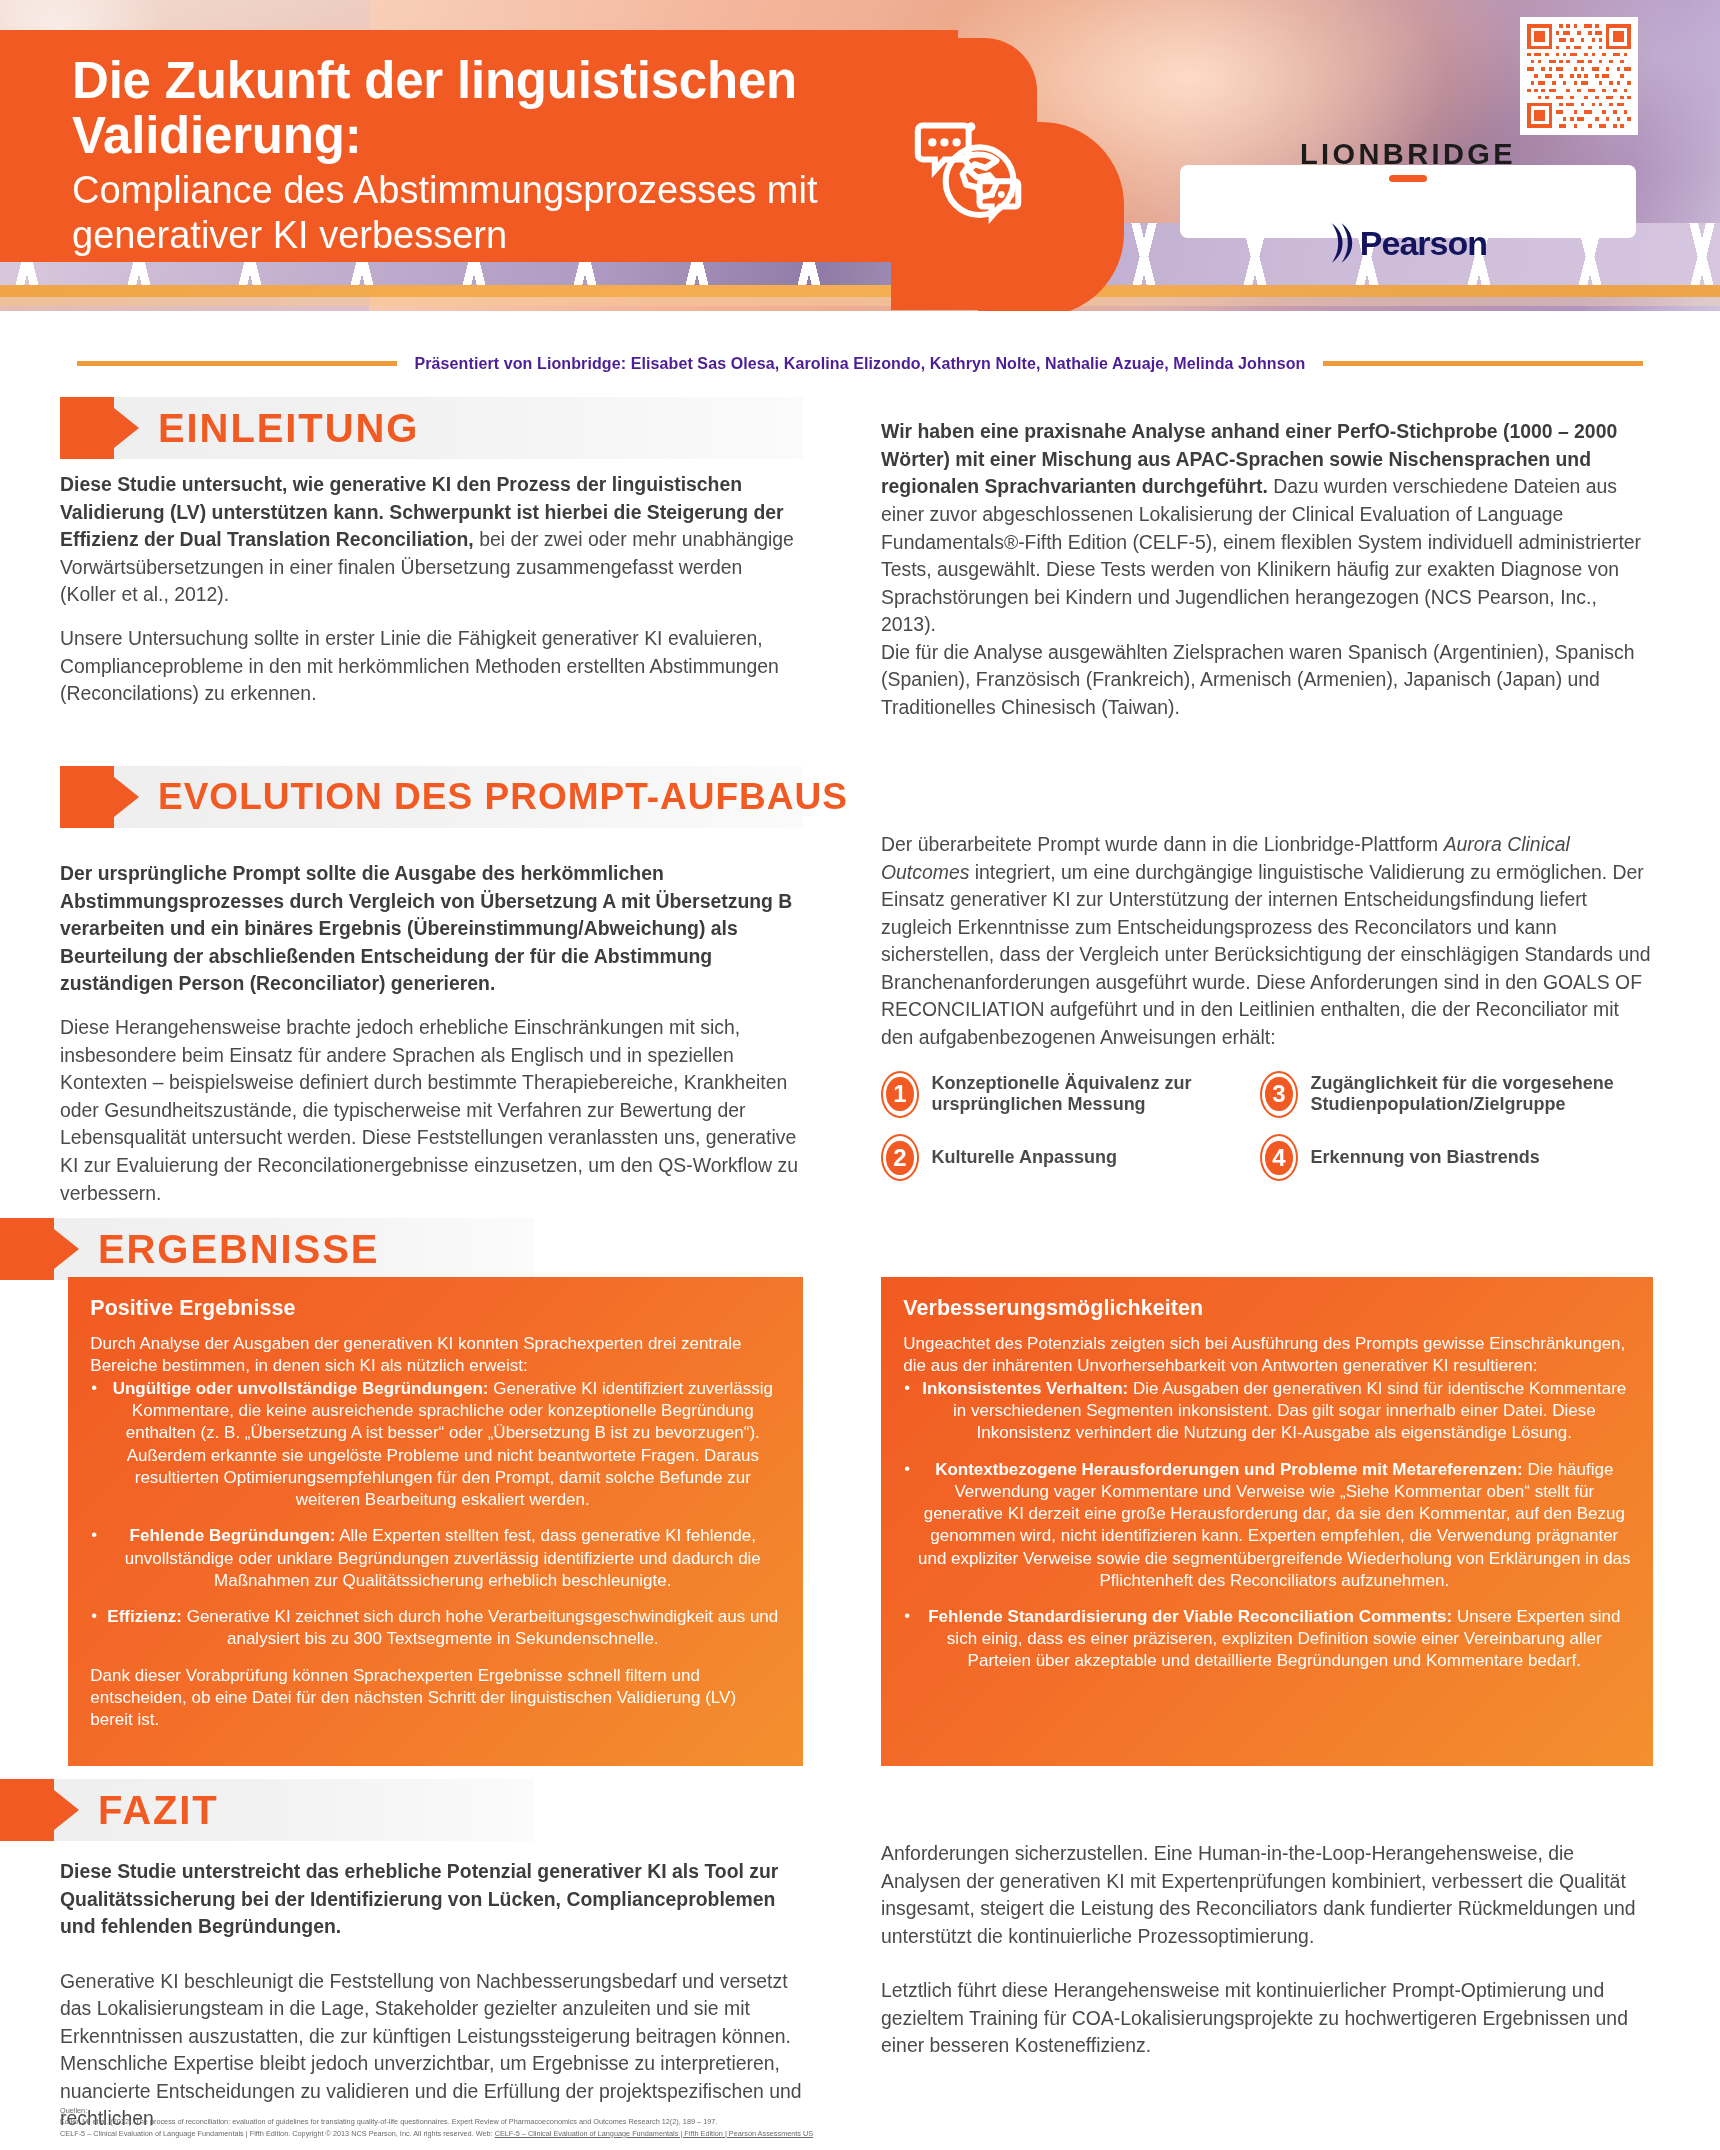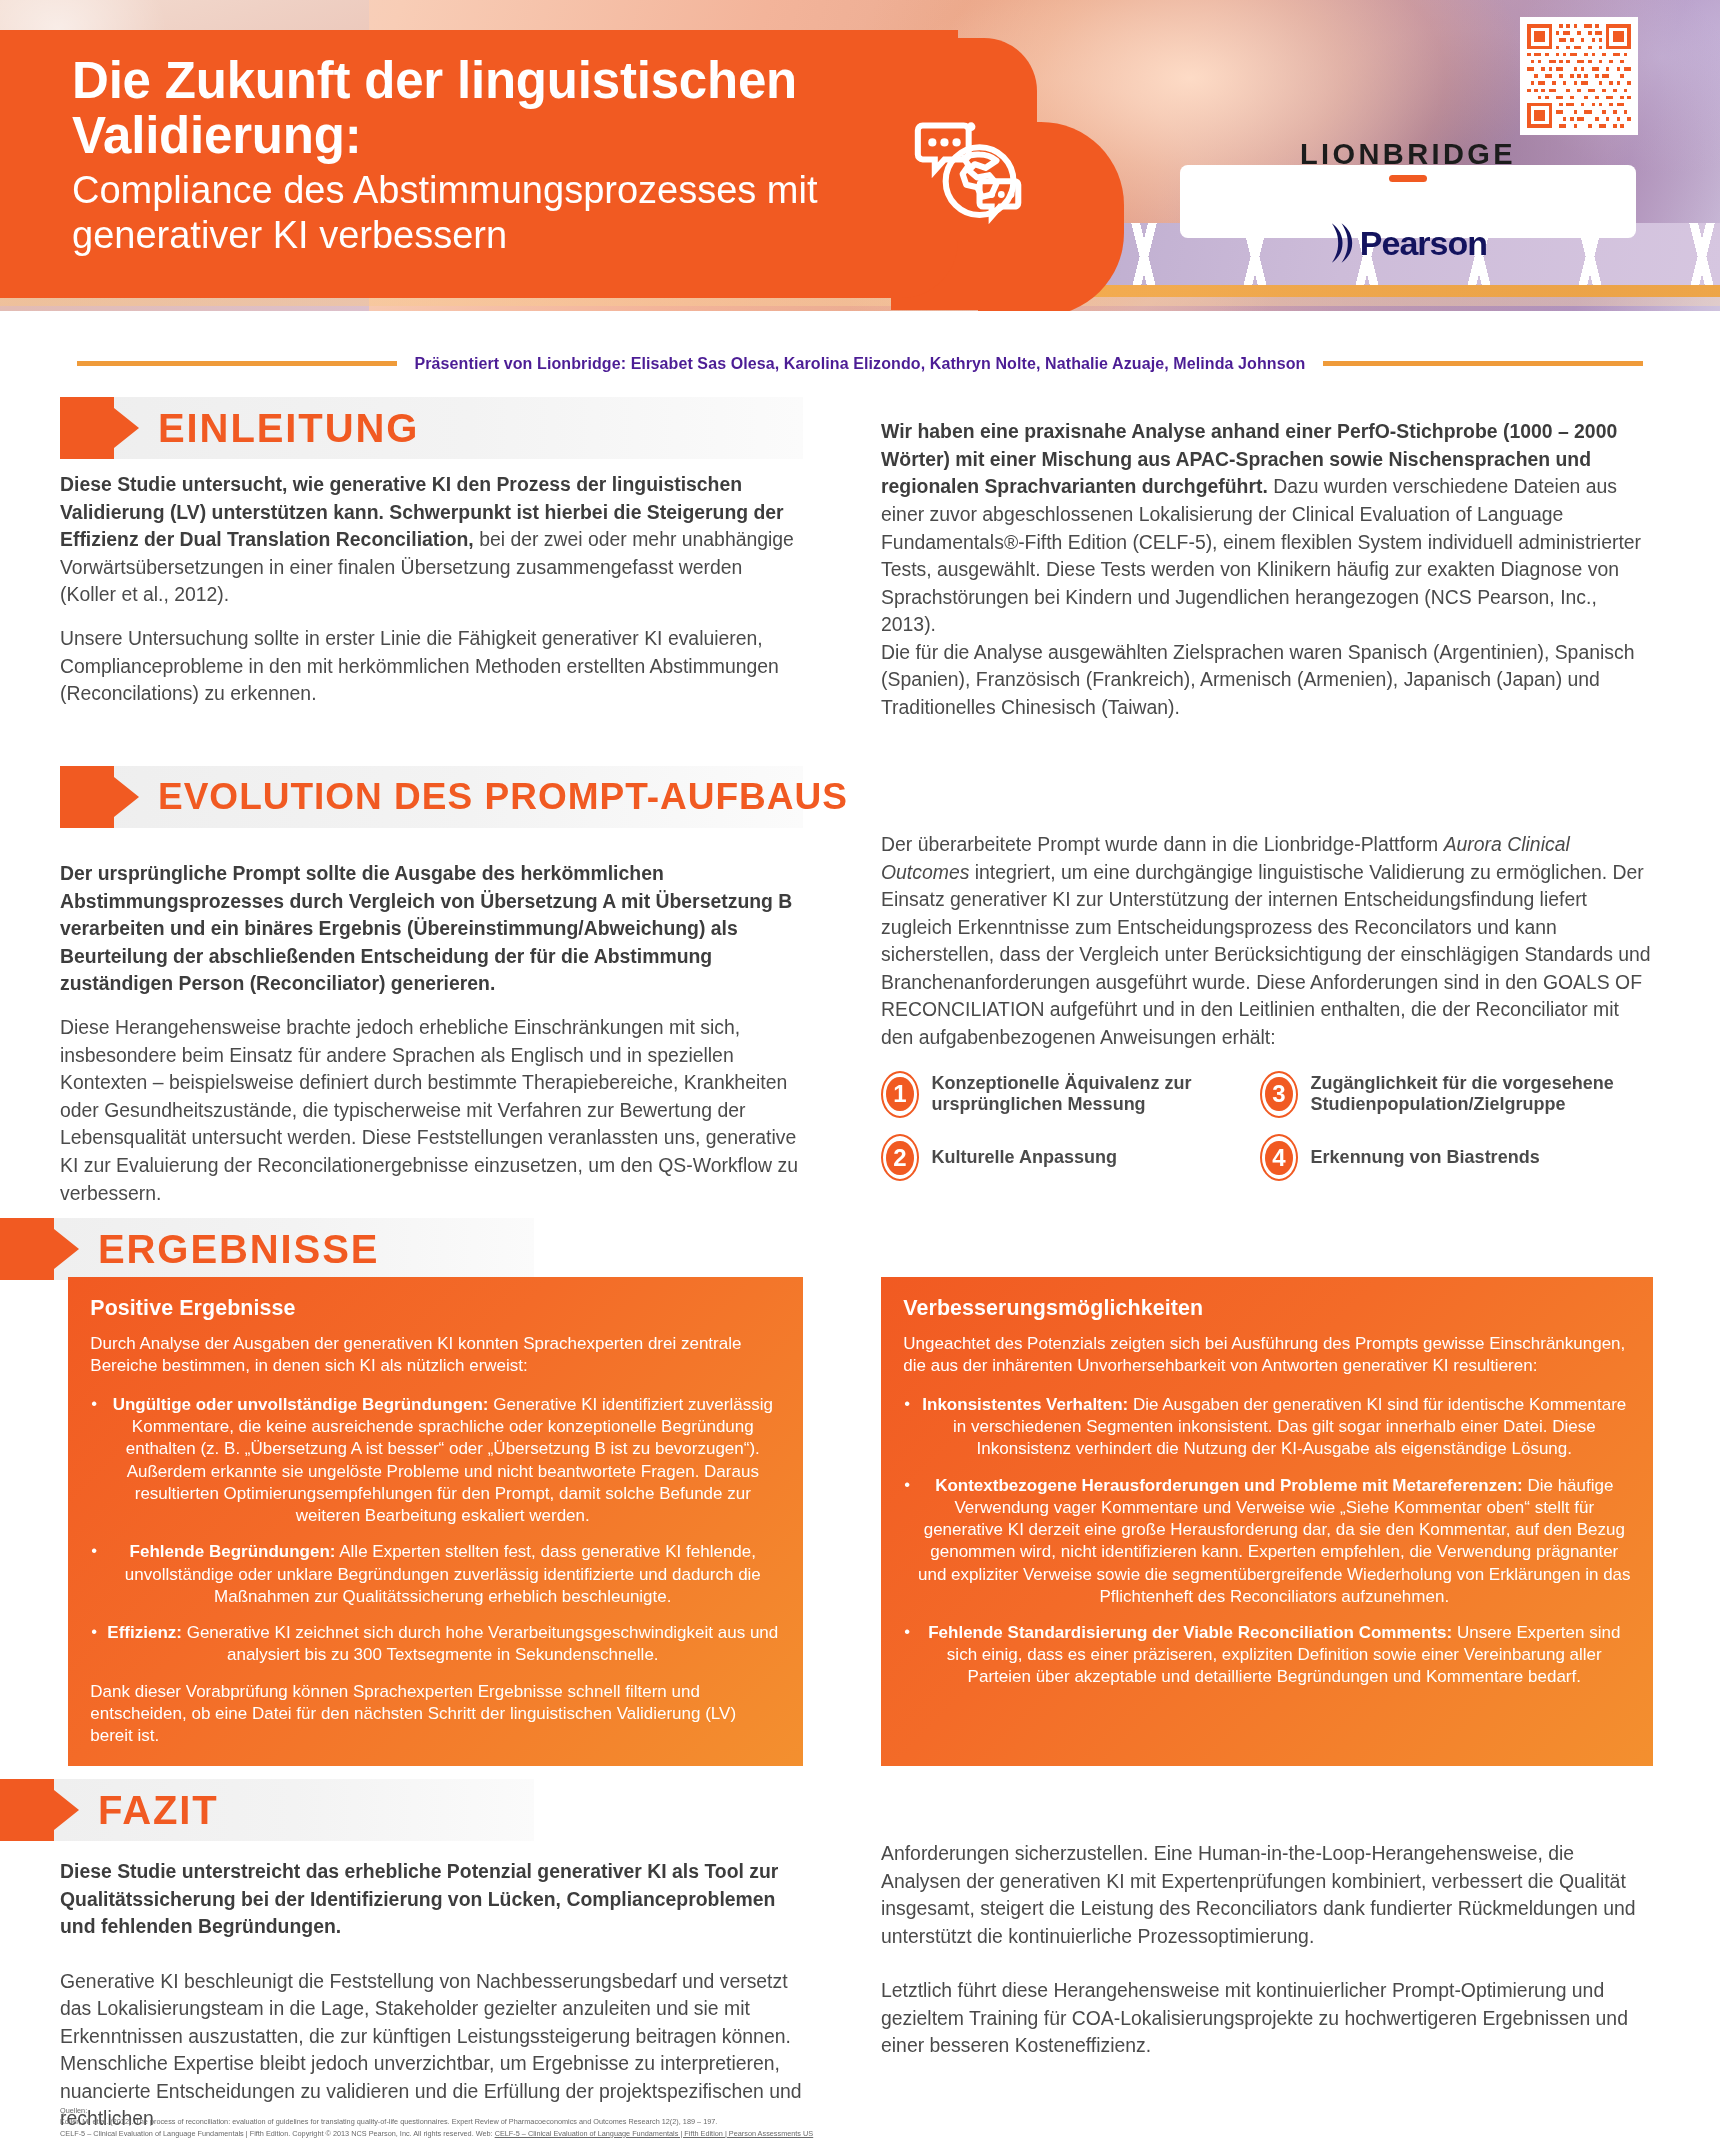--- a/index.html
+++ b/index.html
@@ -57,21 +57,21 @@
   }
   .header-goldline-soft {
     position: absolute; left: 0; bottom: 4.9px; width: 1720px; height: 8.7px;
     background: linear-gradient(90deg, rgba(247,196,135,0.55), rgba(250,219,176,0.4));
   }
 
   
   .title-block {
     position: absolute;
     left: 0; top: 30px;
-    width: 958px; height: 268px;
+    width: 958px; height: 232px;
     background: #f15a22;
     border-bottom-right-radius: 57px;
     padding: 23px 34px 0 72px;
   }
   .title-main {
     color: #ffffff;
     font-size: 51px;
     font-weight: 700;
     line-height: 1.08;
     letter-spacing: -0.2px;
@@ -235,21 +235,21 @@
   
   .obox {
     position: absolute;
     background: linear-gradient(135deg, #f15a22 0%, #f36b28 40%, #f3902f 100%);
     color: #ffffff;
     padding: 19.4px 22.3px 21.4px 22.3px;
   }
   .obox h3 {
     font-size: 21.4px; font-weight: 700; margin-bottom: 11.7px; letter-spacing: 0.1px;
   }
-  .obox p { font-size: 17px; line-height: 1.30; margin-bottom: 17px; }
+  .obox p { font-size: 17px; line-height: 1.30; margin-bottom: 1px; }
   .obox ul { list-style: none; margin: 0 0 0 0; text-align: center; }
   .obox li {
     font-size: 17px; line-height: 1.30; margin-bottom: 14.6px;
     padding-left: 14.6px; position: relative;
   }
   .obox li::before {
     content: "•"; position: absolute; left: 1px; top: -1px; font-size: 16.5px;
   }
   .obox li b { font-weight: 700; }
 

